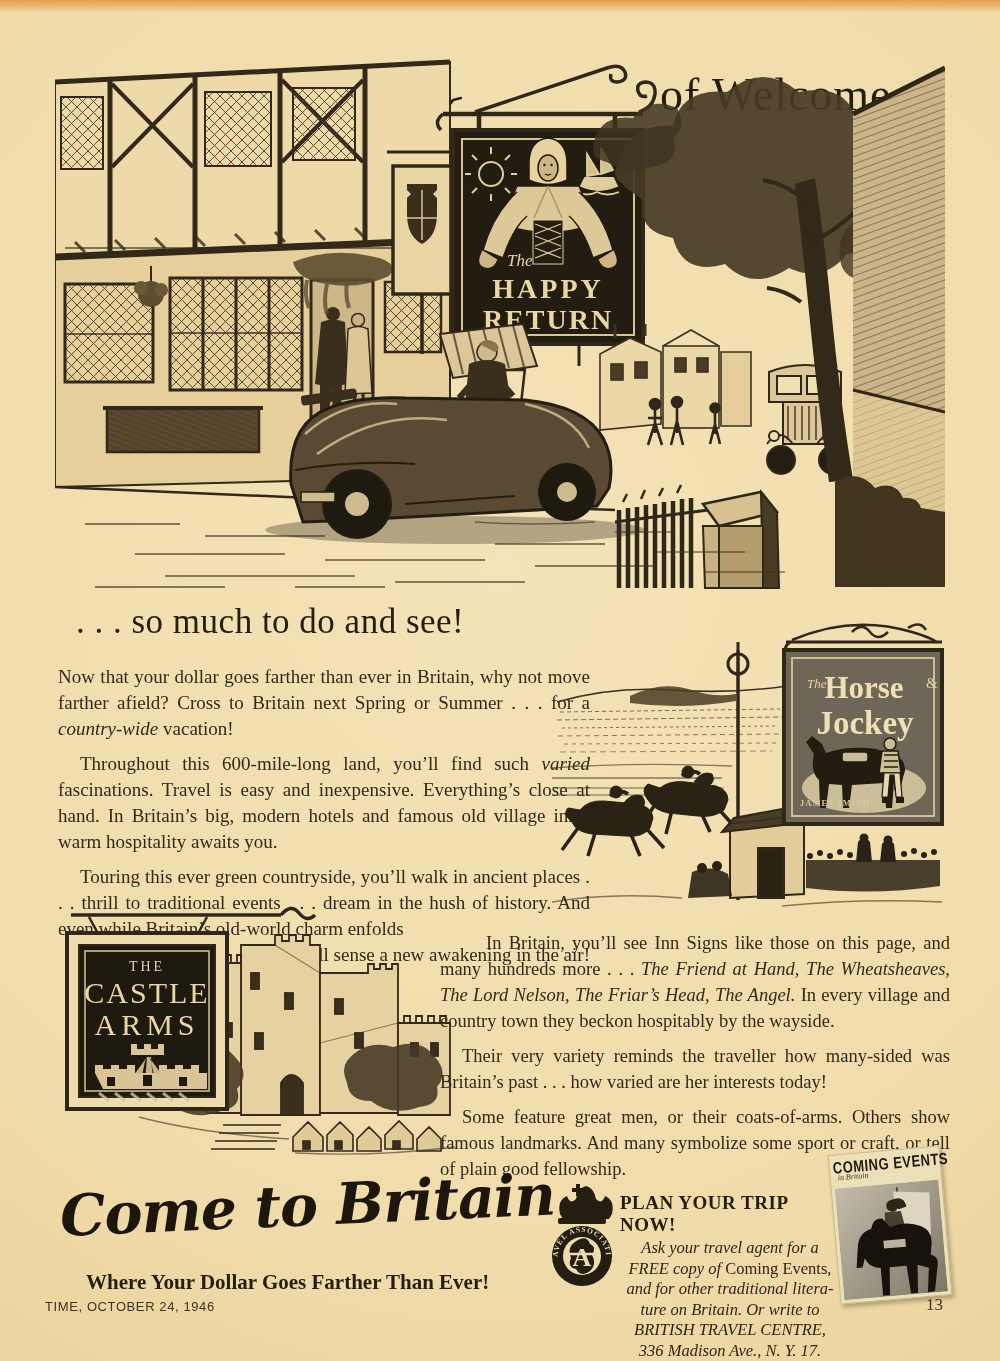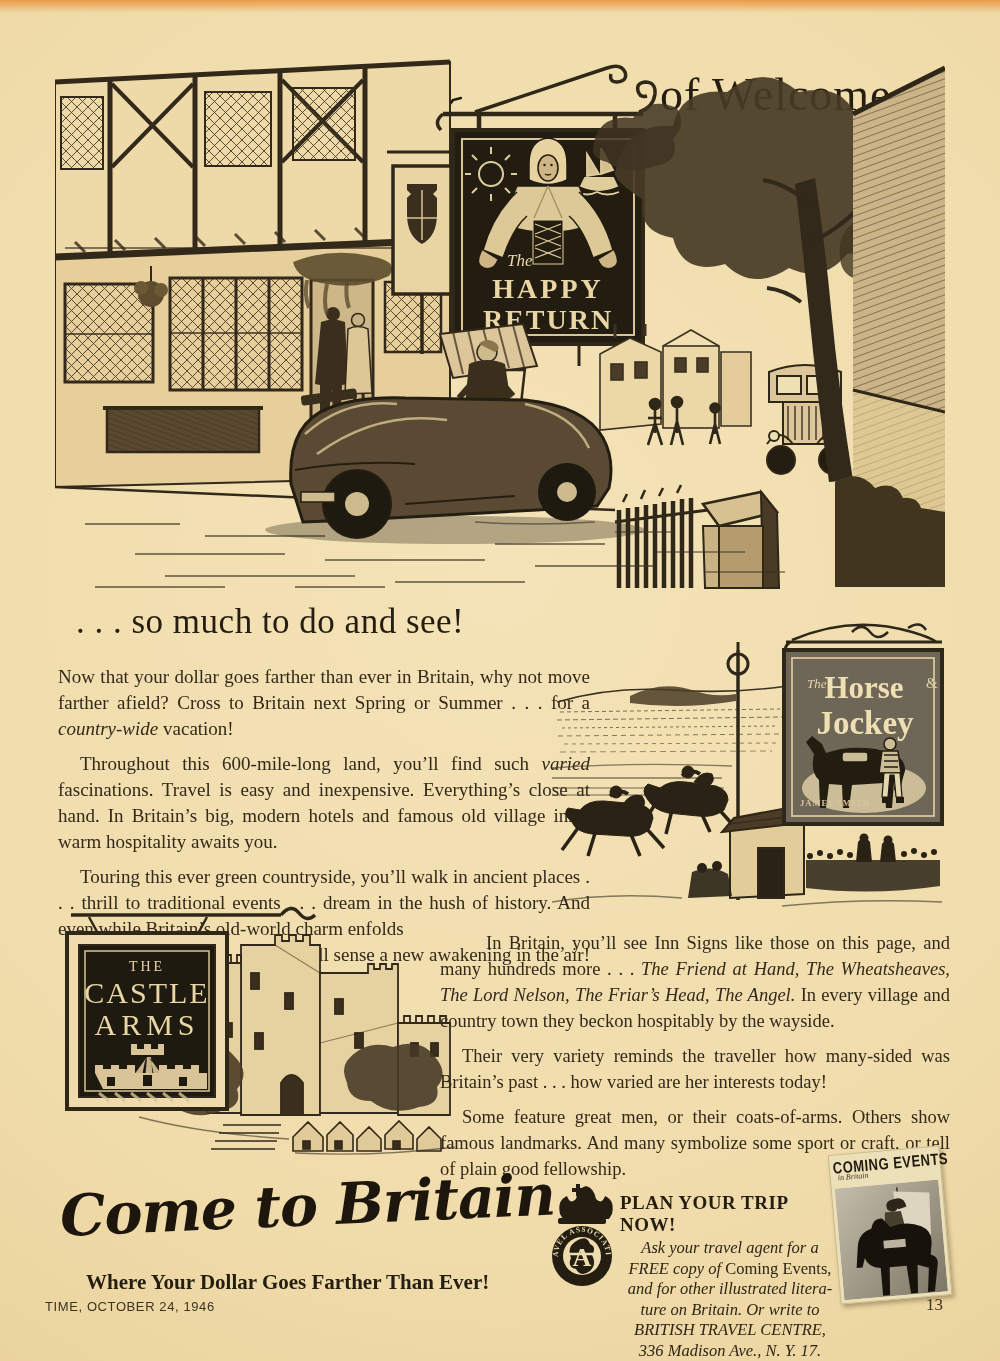--- a/index.html
+++ b/index.html
@@ -433,21 +433,21 @@
     </text>
     <path d="M40,56 q9,-5 12,4 q7,3 2,11 q5,9 -2,16 q-9,7 -14,-2 q-9,-2 -5,-11 q-5,-12 7,-18 Z" fill="#241e12"></path>
     <text x="44" y="82" font-size="26" font-weight="bold" text-anchor="middle" fill="#eedcae">A</text>
     <path d="M30,70 h28" stroke="#eedcae" stroke-width="2.5"></path>
   </svg>
 
   <div class="abs plan" style="left:620px;top:1192px;">
     <h3>PLAN YOUR TRIP NOW!</h3>
     <div class="ln">Ask your travel agent for a</div>
     <div class="ln"><span>FREE copy of </span><span class="rm">Coming Events,</span></div>
-    <div class="ln">and for other illustrated litera-</div>
+    <div class="ln">and for other traditional litera-</div>
     <div class="ln">ture on Britain. Or write to</div>
     <div class="ln">BRITISH TRAVEL CENTRE,</div>
     <div class="ln">336 Madison Ave., N. Y. 17.</div>
   </div>
 
   <div class="abs booklet" style="left:834px;top:1150px;">
     <div class="band">
       <div class="bt">COMING EVENTS</div>
       <div class="bs">in Britain</div>
     </div>

